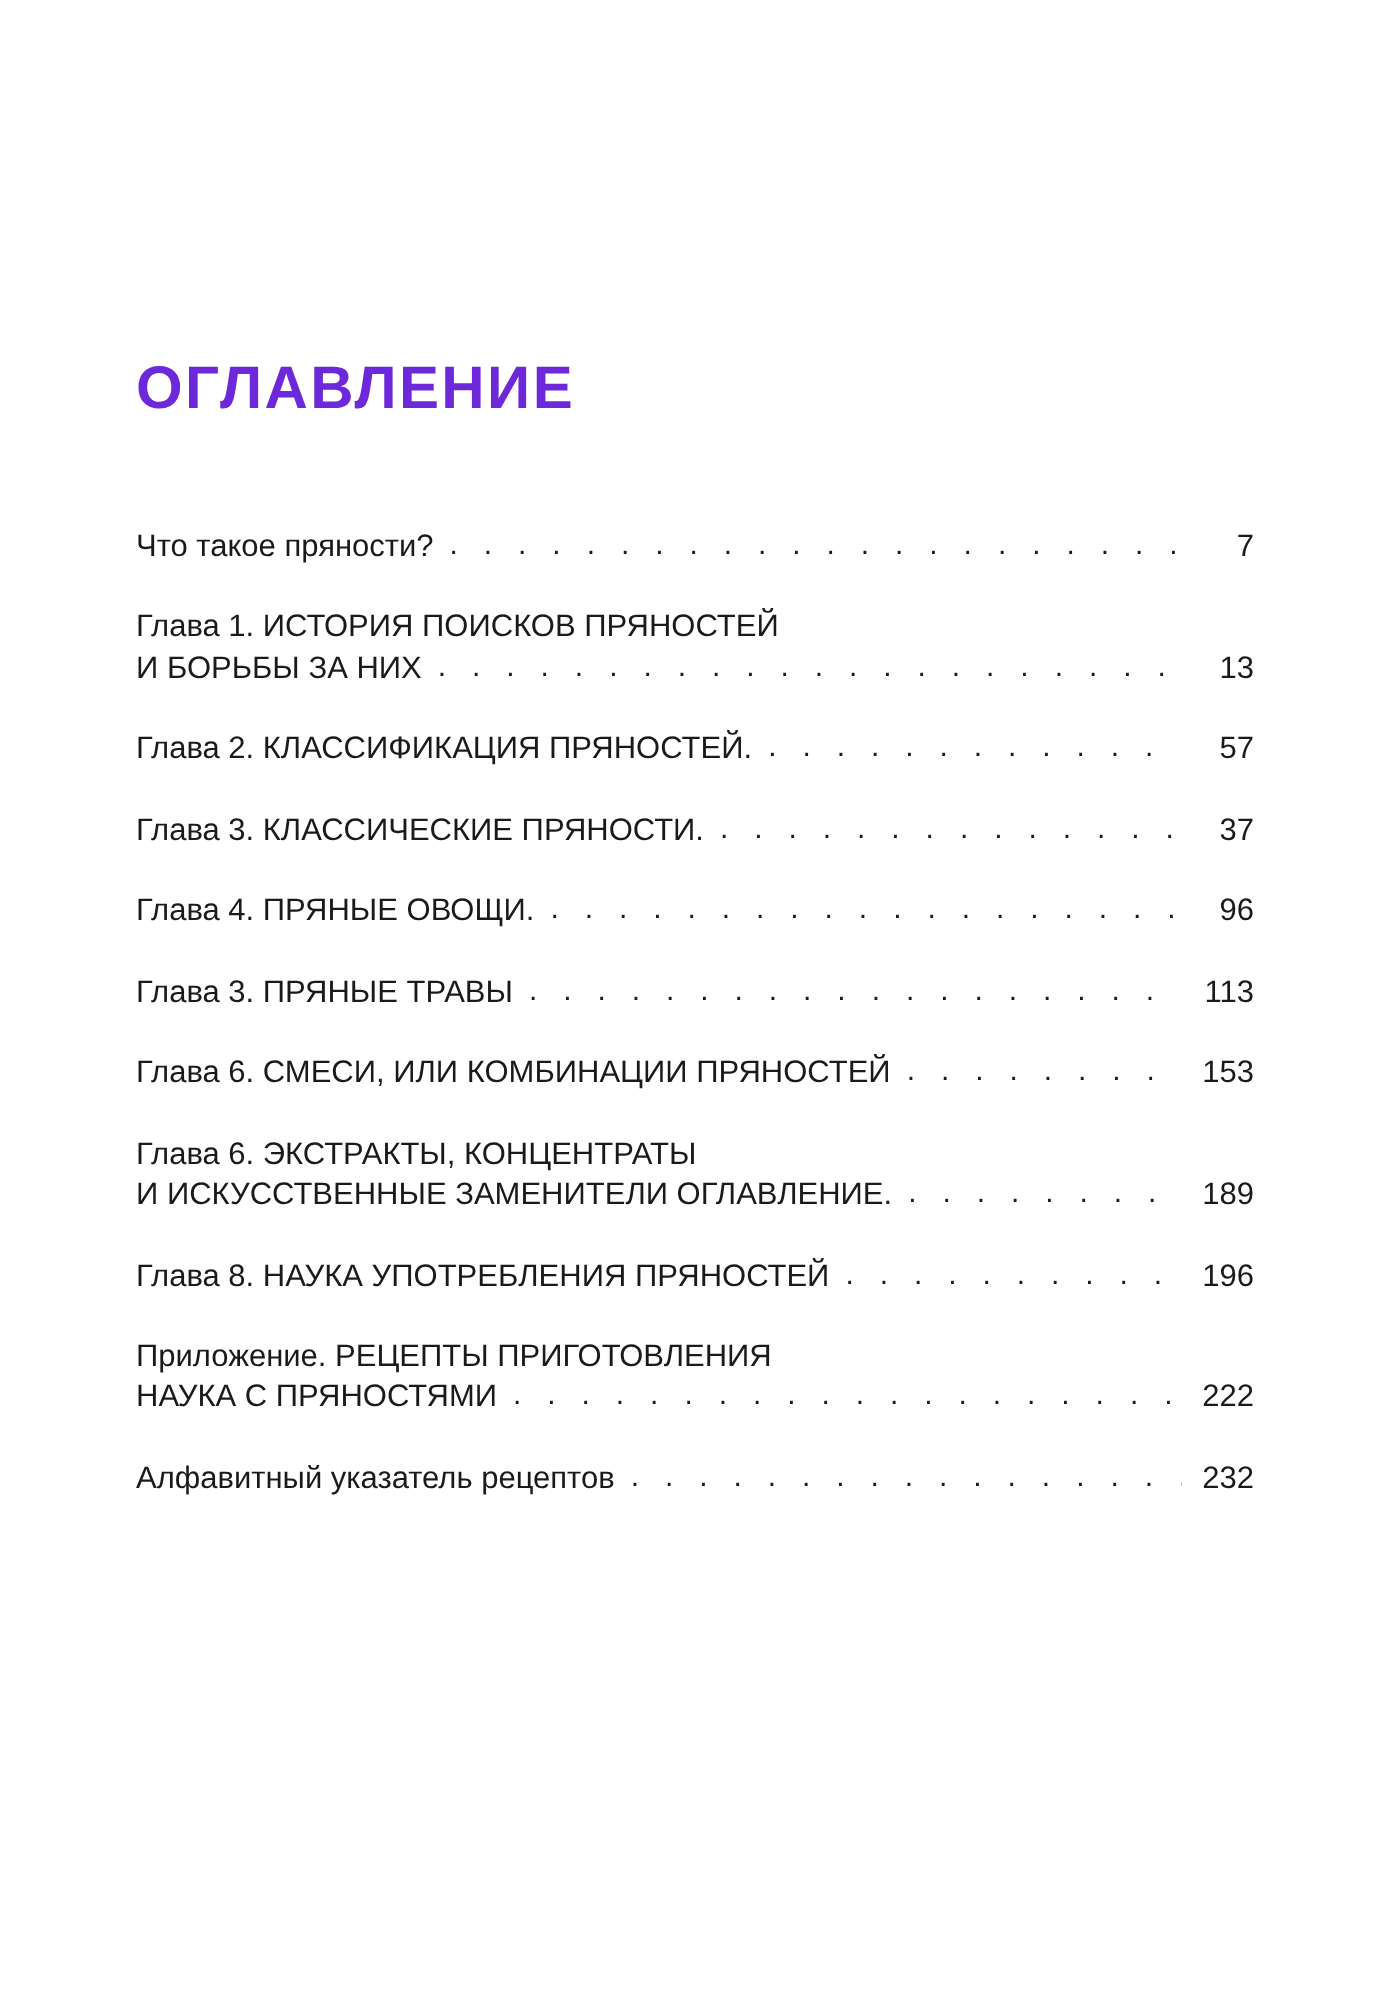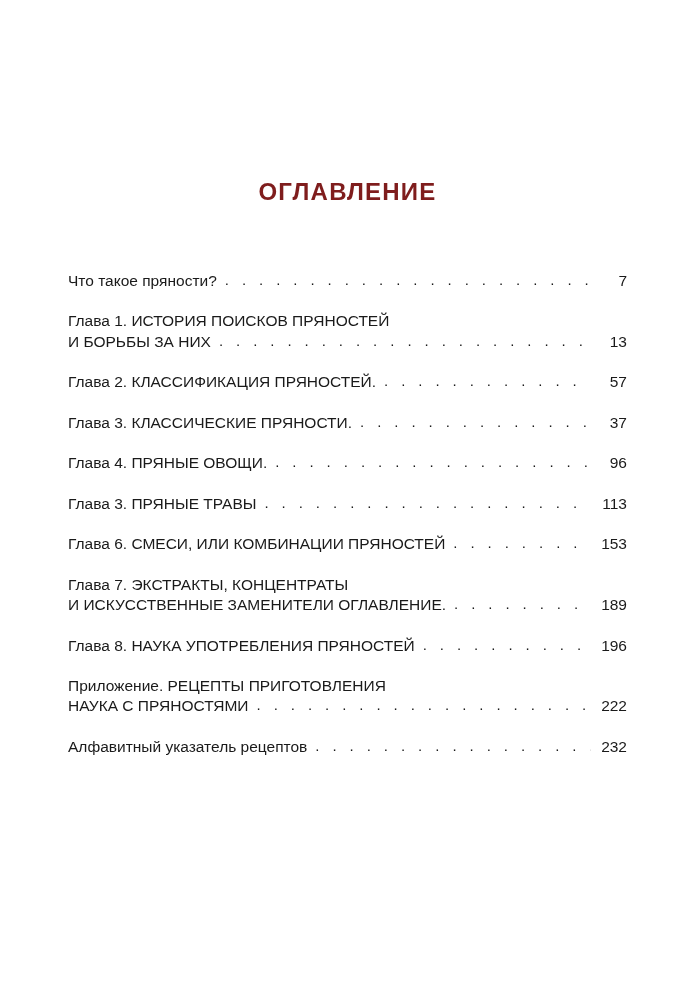--- a/index.html
+++ b/index.html
@@ -16,30 +16,29 @@
     overflow: hidden;
   }
   .page {
     width: 695px;
     height: 1000px;
     box-sizing: border-box;
     padding: 0 68px;
     position: relative;
   }
   .toc-title {
-    font-size: 24px;
+    font-size: 30px;
     font-weight: bold;
     letter-spacing: 1.2px;
-    text-align: center;
     margin-top: 178px;
     margin-bottom: 0;
-    color: #7f1d1d;
+    color: #6d28d9;
   }
   .toc-list {
-    margin-top: 65px;
+    margin-top: 52px;
   }
   .toc-entry {
     display: flex;
     align-items: flex-end;
     margin-bottom: 20px;
     font-size: 15.5px;
     line-height: 1.32;
     color: #1a1a1a;
   }
   .entry-rows {
@@ -154,21 +153,21 @@
         <div class="row-bottom">
           <span class="txt">Глава 6. СМЕСИ, ИЛИ КОМБИНАЦИИ ПРЯНОСТЕЙ</span>
           <span class="dots">. . . . . . . . . . . . . . . . . . . . . . . . . . . . . . . . . . . . . . . . . . . . . . . . . . . . . . . . . .</span>
           <span class="pagenum">153</span>
         </div>
       </div>
     </div>
 
     <div class="toc-entry">
       <div class="entry-rows">
-        <div class="row-top">Глава 7. ЭКСТРАКТЫ, КОНЦЕНТРАТЫ</div>
+        <div class="row-top">Глава 6. ЭКСТРАКТЫ, КОНЦЕНТРАТЫ</div>
         <div class="row-bottom">
           <span class="txt">И ИСКУССТВЕННЫЕ ЗАМЕНИТЕЛИ ОГЛАВЛЕНИЕ.</span>
           <span class="dots">. . . . . . . . . . . . . . . . . . . . . . . . . . . . . . . . . . . . . . . . . . . . . . . . . . . . . . . . . .</span>
           <span class="pagenum">189</span>
         </div>
       </div>
     </div>
 
     <div class="toc-entry">
       <div class="entry-rows">

